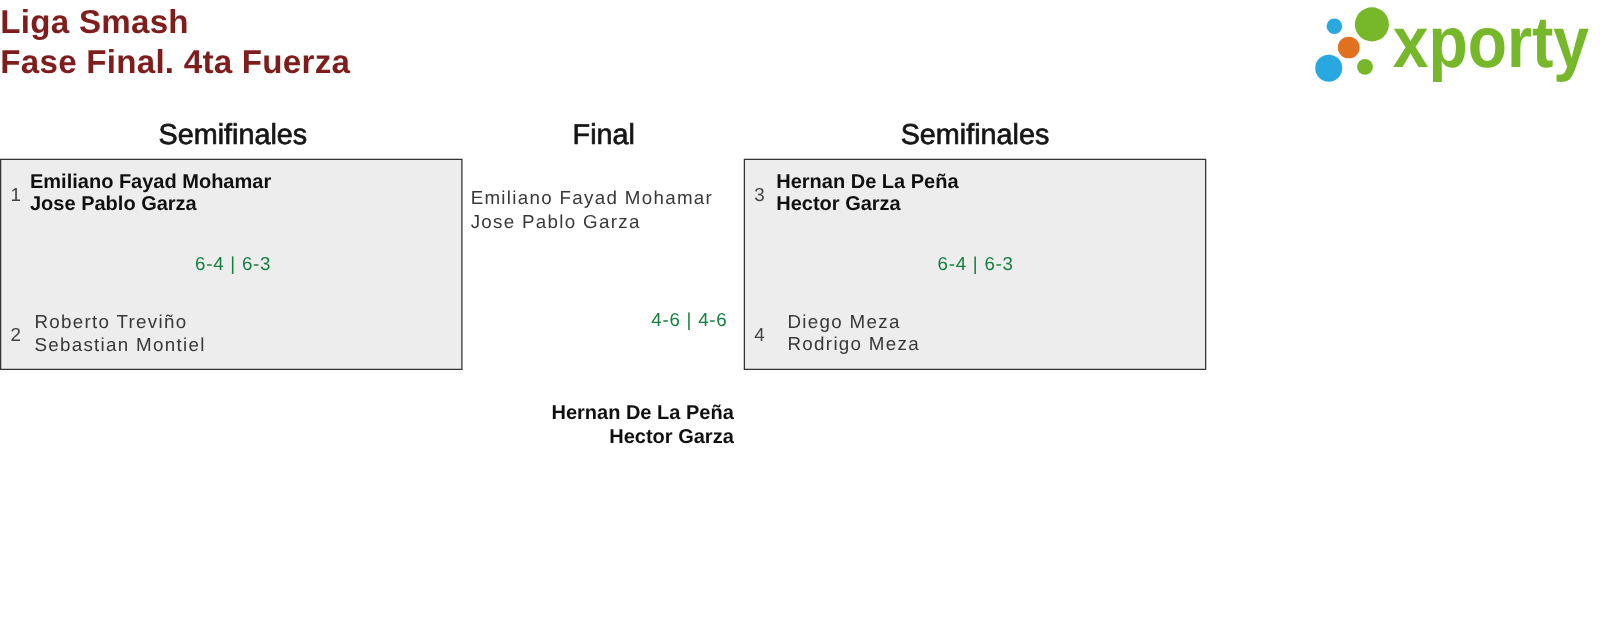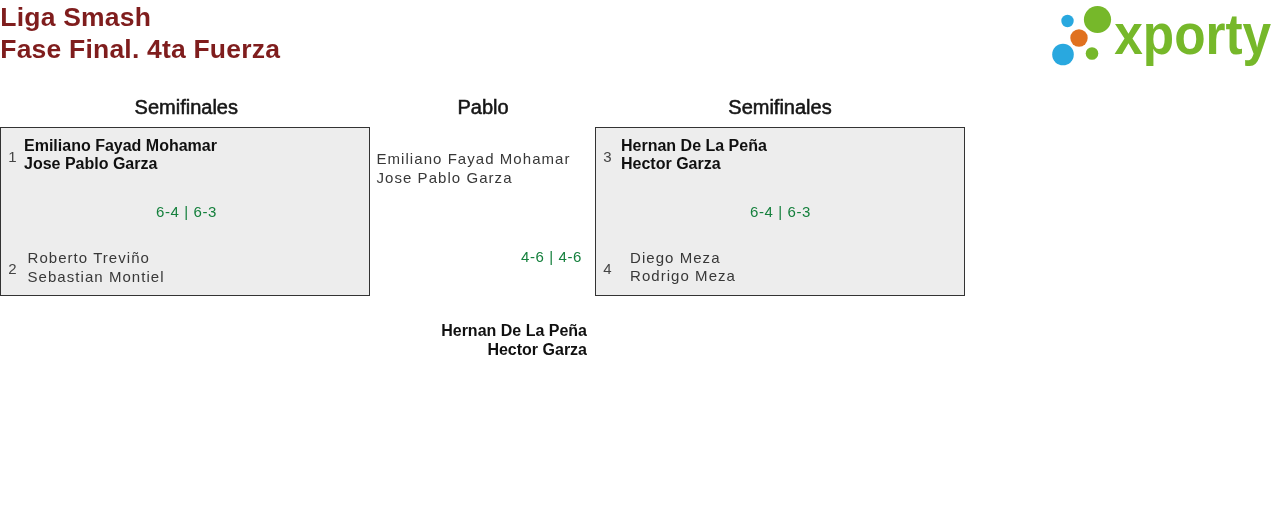--- a/index.html
+++ b/index.html
@@ -1,40 +1,40 @@
 <!DOCTYPE html>
 <html><head>
 <meta charset="utf-8">
 <style>
   * { margin:0; padding:0; box-sizing:border-box; }
   html,body { width:1280px; height:514px; overflow:hidden; background:#ffffff; font-family:"Liberation Sans", sans-serif; }
   .abs { position:absolute; white-space:nowrap; }
   .title { left:0.3px; top:1.3px; font-size:26.5px; line-height:32px; font-weight:bold; color:#7f1d1d; letter-spacing:0.2px; }
-  .hdr { font-size:20px; line-height:22px; font-weight:normal; -webkit-text-stroke:0.55px #161616; color:#161616; text-align:center; width:300px; letter-spacing:0px; }
+  .hdr { font-size:23px; line-height:22px; font-weight:normal; -webkit-text-stroke:0.55px #161616; color:#161616; text-align:center; width:300px; letter-spacing:0px; }
   .box { background:#ededed; border:1px solid #333; }
   .name { font-size:15px; line-height:18.5px; color:#383838; letter-spacing:1.05px; }
   .bold { font-weight:bold; color:#101010; letter-spacing:0; font-size:16px; line-height:18.5px; }
   .seed { font-size:15px; line-height:16px; color:#444; width:18px; text-align:center; }
   .score { font-size:15px; line-height:18px; color:#15803d; text-align:center; letter-spacing:0.6px; }
 </style>
 </head>
 <body>
 <div class="abs title">Liga Smash<br>Fase Final. 4ta Fuerza</div>
 
 <svg class="abs" style="left:1045px; top:0px;" width="235" height="80" viewBox="0 0 235 80">
   <circle cx="22.5" cy="21" r="6.2" fill="#29a8df"></circle>
   <circle cx="52.5" cy="19.5" r="13.6" fill="#76b82a"></circle>
   <circle cx="34" cy="38" r="8.7" fill="#e0711f"></circle>
   <circle cx="18" cy="54.5" r="10.8" fill="#29a8df"></circle>
   <circle cx="47" cy="53.5" r="6.3" fill="#76b82a"></circle>
   <text x="69.2" y="53.6" font-family="Liberation Sans, sans-serif" font-weight="bold" font-size="58" fill="#76b82a" textLength="157" lengthAdjust="spacingAndGlyphs">xporty</text>
 </svg>
 
 <div class="abs hdr" style="left:36.3px; top:95.6px;">Semifinales</div>
-<div class="abs hdr" style="left:333px;  top:95.6px;">Pablo</div>
+<div class="abs hdr" style="left:333px;  top:95.6px;">Final</div>
 <div class="abs hdr" style="left:630px;  top:95.6px;">Semifinales</div>
 
 <div class="abs box" style="left:0px;   top:127.4px; width:369.5px; height:168.6px;"></div>
 <div class="abs box" style="left:595px; top:127.4px; width:369.5px; height:168.6px;"></div>
 
 <div class="abs seed" style="left:3.5px; top:148.9px;">1</div>
 <div class="abs name bold" style="left:24px; top:136.6px;">Emiliano Fayad Mohamar<br>Jose Pablo Garza</div>
 <div class="abs score" style="left:2px; top:202.6px; width:369px;">6-4 | 6-3</div>
 <div class="abs seed" style="left:3.5px; top:261.2px;">2</div>
 <div class="abs name" style="left:27.5px; top:249.25px;">Roberto Treviño<br>Sebastian Montiel</div>

